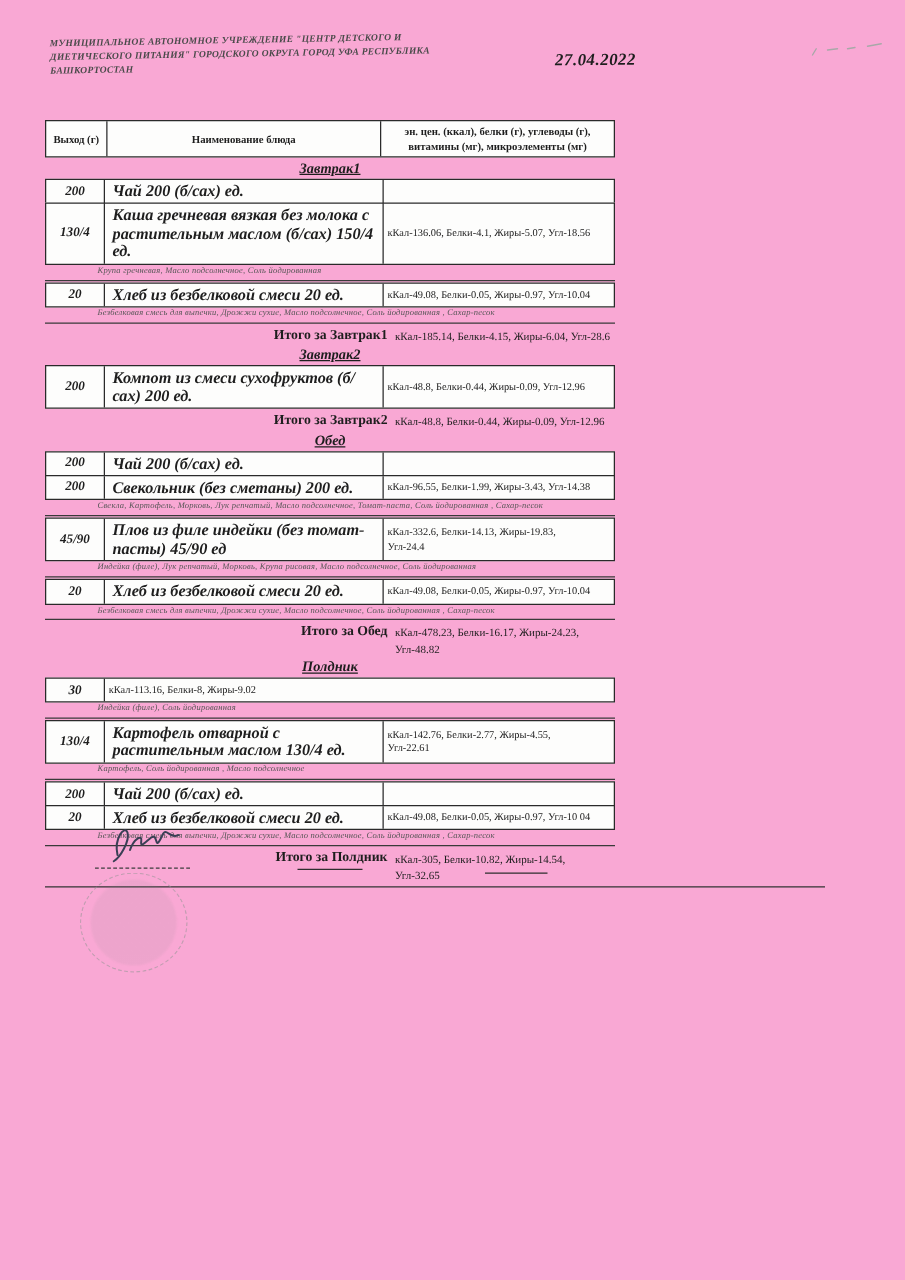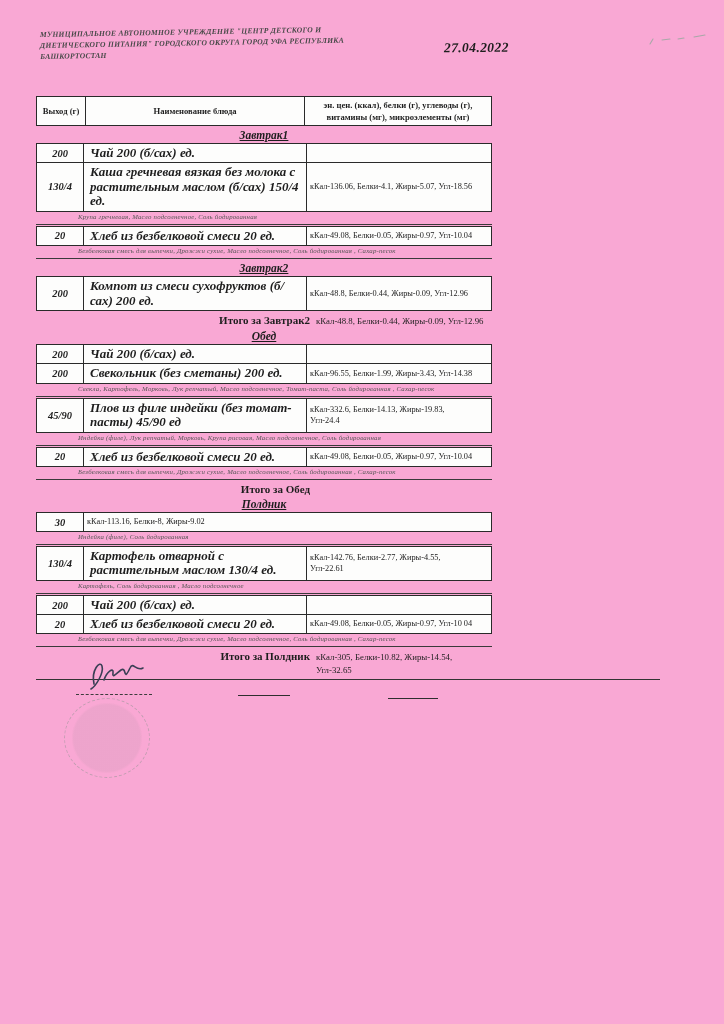--- a/index.html
+++ b/index.html
@@ -81,20 +81,24 @@
           <div class="cell-dish">Каша гречневая вязкая без молока с растительным маслом (б/сах) 150/4 ед.</div>
           <div class="cell-nutr">кКал-136.06, Белки-4.1, Жиры-5.07, Угл-18.56</div>
         </div>
         <div class="ing">Крупа гречневая, Масло подсолнечное, Соль йодированная</div>
         <div class="row">
           <div class="cell-out">20</div>
           <div class="cell-dish">Хлеб из безбелковой смеси 20 ед.</div>
           <div class="cell-nutr">кКал-49.08, Белки-0.05, Жиры-0.97, Угл-10.04</div>
         </div>
         <div class="ing">Безбелковая смесь для выпечки, Дрожжи сухие, Масло подсолнечное, Соль йодированная , Сахар-песок</div>
+        <div class="total">
+          <div class="total-label">Итого за Завтрак1</div>
+          <div class="total-values">кКал-185.14, Белки-4.15, Жиры-6.04, Угл-28.6</div>
+        </div>
         <div class="section-heading">Завтрак2</div>
         <div class="row">
           <div class="cell-out">200</div>
           <div class="cell-dish">Компот из смеси сухофруктов (б/сах) 200 ед.</div>
           <div class="cell-nutr">кКал-48.8, Белки-0.44, Жиры-0.09, Угл-12.96</div>
         </div>
         <div class="total">
           <div class="total-label">Итого за Завтрак2</div>
           <div class="total-values">кКал-48.8, Белки-0.44, Жиры-0.09, Угл-12.96</div>
         </div>
@@ -118,20 +122,22 @@
         </div>
         <div class="ing">Индейка (филе), Лук репчатый, Морковь, Крупа рисовая, Масло подсолнечное, Соль йодированная</div>
         <div class="row">
           <div class="cell-out">20</div>
           <div class="cell-dish">Хлеб из безбелковой смеси 20 ед.</div>
           <div class="cell-nutr">кКал-49.08, Белки-0.05, Жиры-0.97, Угл-10.04</div>
         </div>
         <div class="ing">Безбелковая смесь для выпечки, Дрожжи сухие, Масло подсолнечное, Соль йодированная , Сахар-песок</div>
         <div class="total">
           <div class="total-label">Итого за Обед</div>
+          <div class="total-values">кКал-478.23, Белки-16.17, Жиры-24.23,
+Угл-48.82</div>
         </div>
         <div class="section-heading">Полдник</div>
         <div class="row">
           <div class="cell-out">30</div>
           <div class="cell-nutr">кКал-113.16, Белки-8, Жиры-9.02</div>
         </div>
         <div class="ing">Индейка (филе), Соль йодированная</div>
         <div class="row">
           <div class="cell-out">130/4</div>
           <div class="cell-dish">Картофель отварной с растительным маслом 130/4 ед.</div>

